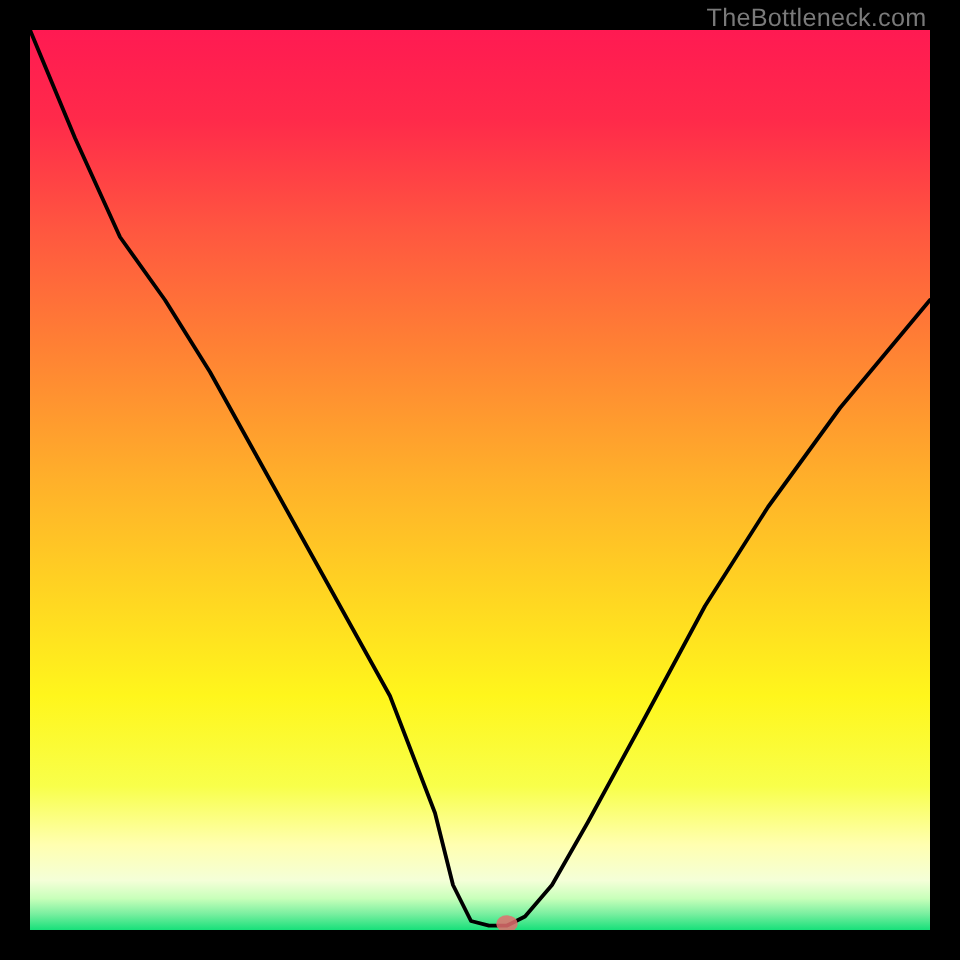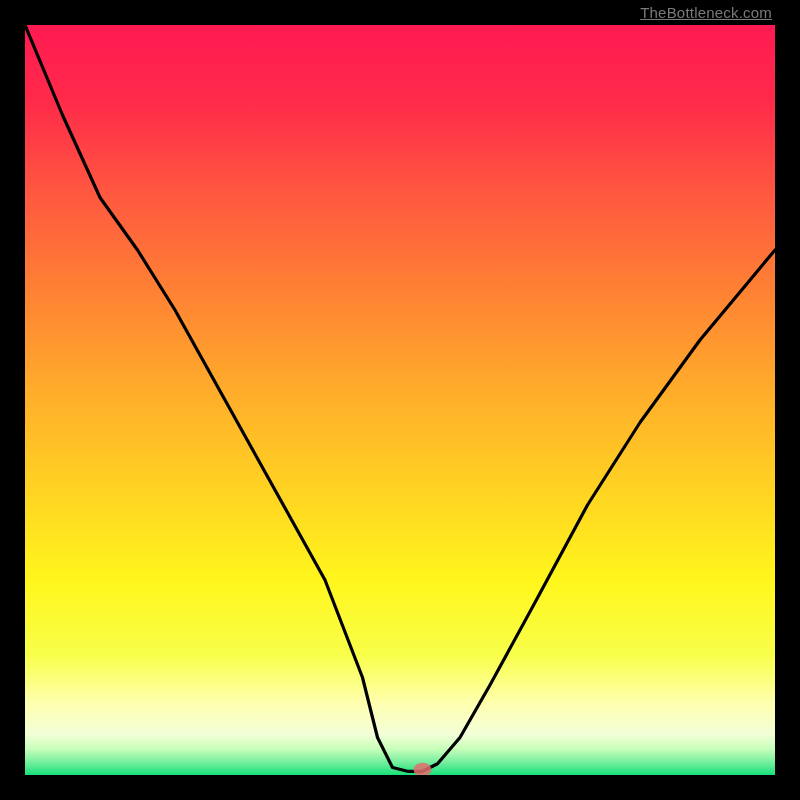--- a/index.html
+++ b/index.html
@@ -24,24 +24,23 @@
     left: 0;
     top: 0;
     width: 750px;
     height: 750px;
   }
   .attribution {
     position: absolute;
     top: 4px;
     right: 28px;
     color: #7a7a7a;
-    font-size: 15px;
+    font-size: 21px;
     font-weight: 500;
     letter-spacing: 0.2px;
-    text-decoration: underline;
   }
   svg {
     display: block;
   }
 </style>
 </head>
 <body>
 
 <div class="attribution">TheBottleneck.com</div>
 

